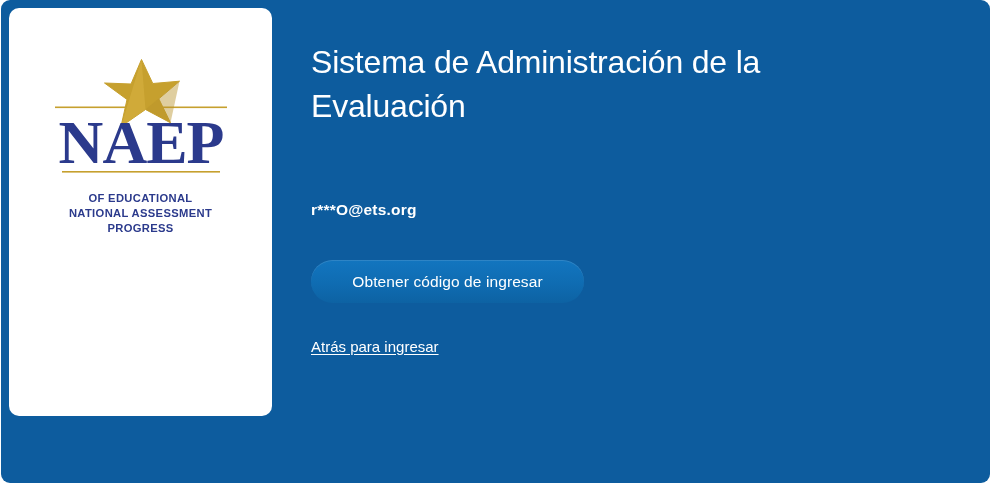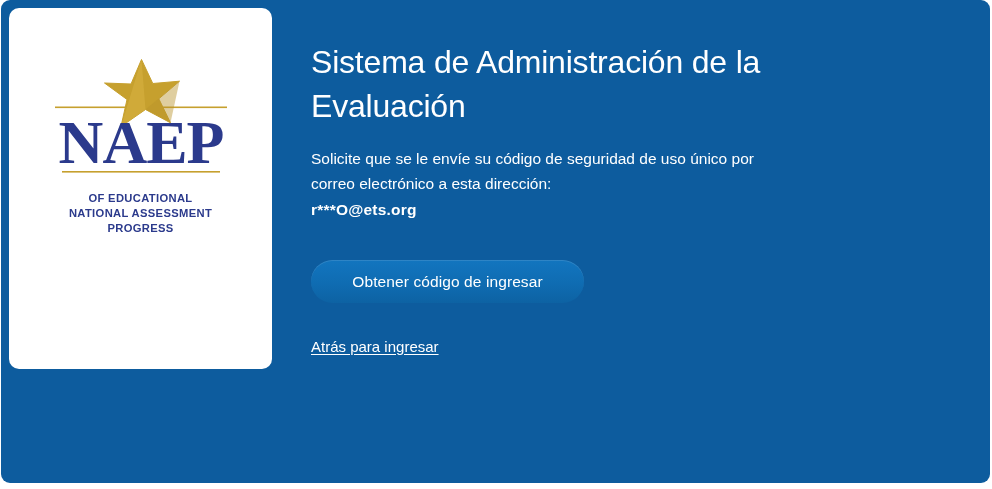--- a/index.html
+++ b/index.html
@@ -33,21 +33,21 @@
     border-radius: 9px;
     overflow: hidden;
   }
 
   
   .logo-card {
     position: absolute;
     left: 8px;
     top: 8px;
     width: 263px;
-    height: 361px;
+    height: 408px;
     background: #ffffff;
     border-radius: 10px;
   }
 
   .logo-wrap {
     position: absolute;
     left: 0;
     top: 48px;
     width: 263px;
     display: flex;
@@ -182,21 +182,20 @@
           <div>PROGRESS</div>
         </div>
 
       </div>
     </div>
 
     <div class="content">
 
       <h1 class="title">Sistema de Administración de la Evaluación</h1>
 
-      <p class="paragraph">Solicite que se le envíe su código de seguridad de uso único por correo electrónico a esta dirección:</p>
 
       <div class="email">r***O@ets.org</div>
 
       <button class="cta-button">Obtener código de ingresar</button>
 
       <a class="back-link" href="#">Atrás para ingresar</a>
 
     </div>
 
   </div>

